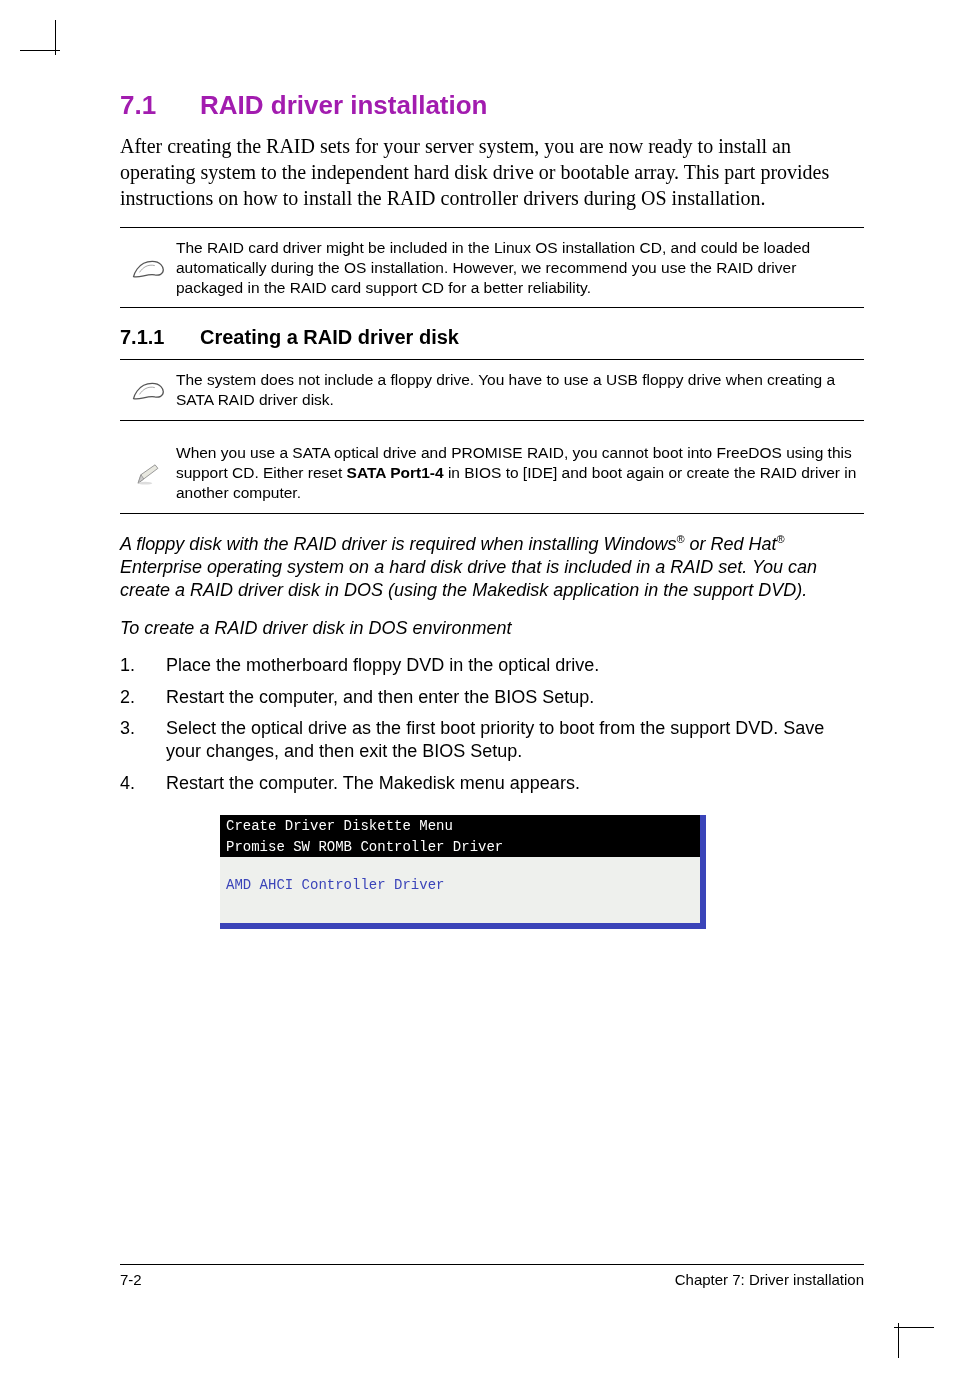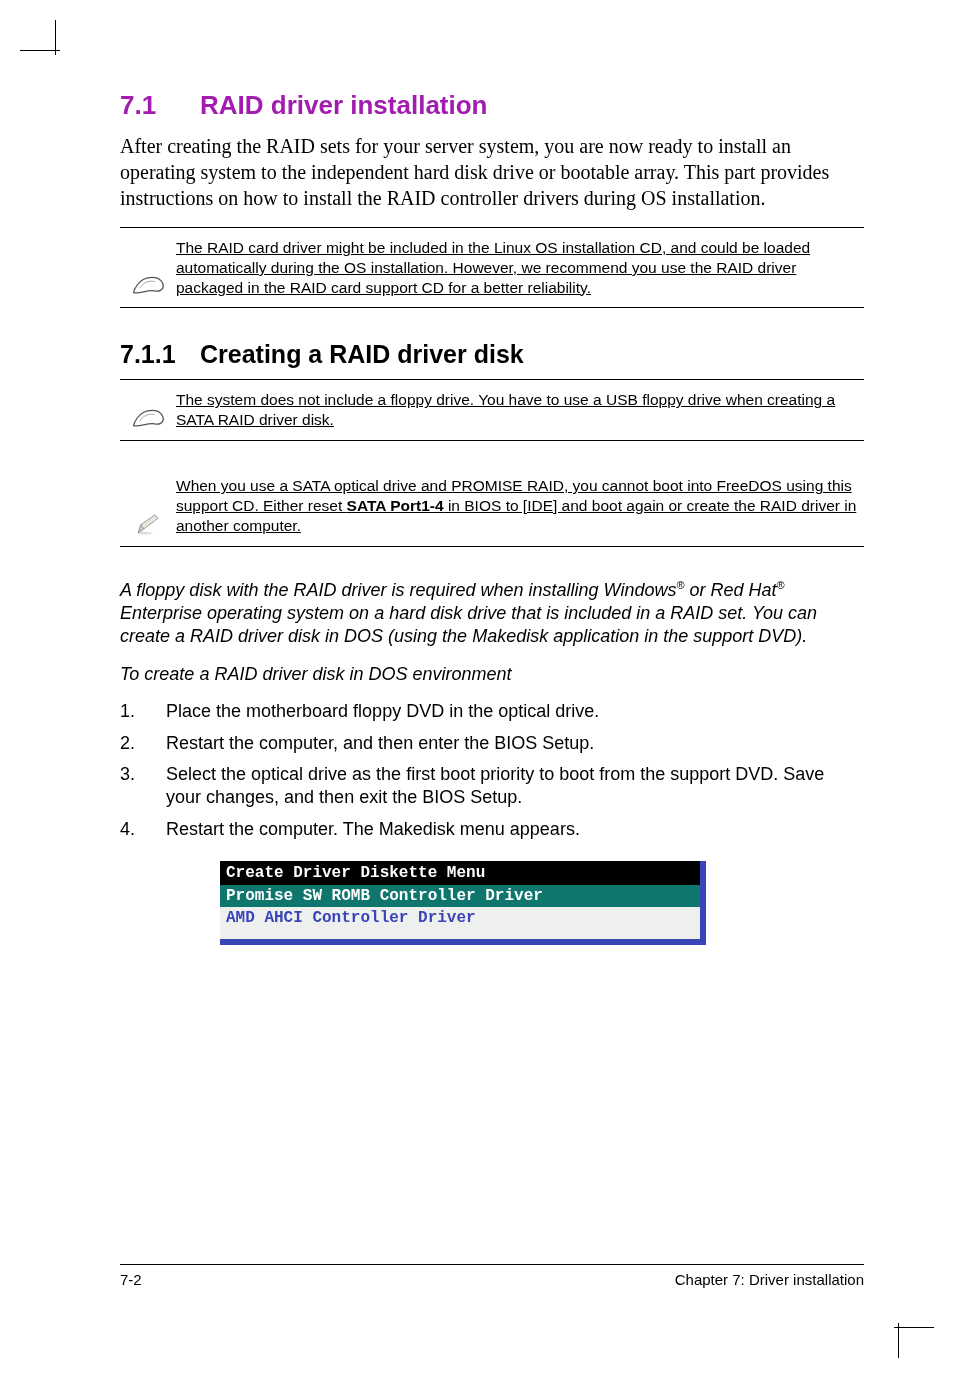--- a/index.html
+++ b/index.html
@@ -35,41 +35,40 @@
     font-size: 20px;
     line-height: 1.3;
     margin: 0 0 16px 0;
     font-family: Liberation Serif, serif;
   }
   .note-block {
     border-top: 1px solid #000;
     border-bottom: 1px solid #000;
     padding: 10px 0 10px 0;
     display: flex;
-    align-items: flex-end;
-    margin-bottom: 31px;
-    text-decoration: underline;
+    align-items: center;
+    margin-bottom: 18px;
   }
   .note-block.no-top-border { border-top: none; padding-top: 4px; }
   .note-icon {
     width: 56px;
     flex-shrink: 0;
     display: flex;
     justify-content: center;
     padding-top: 2px;
   }
   .note-icon svg { width: 34px; height: 24px; }
   .note-text {
     font-size: 15.5px;
     line-height: 1.28;
   }
   h2.subsection-title {
-    font-size: 25px;
+    font-size: 20px;
     font-weight: bold;
-    margin: 32px 0 10px 0;
+    margin: 18px 0 10px 0;
   }
   .subsection-title .sub-num { display: inline-block; width: 80px; }
   .body-text {
     font-size: 18px;
     line-height: 1.3;
     margin: 14px 0 14px 0;
     font-style: italic;
   }
   sup { font-size: 0.6em; vertical-align: super; }
   ol.steps {
@@ -87,36 +86,36 @@
     width: 46px;
     flex-shrink: 0;
   }
   .menu-box {
     margin-left: 100px;
     width: 480px;
     border-right: 6px solid #3a44b9;
     border-bottom: 6px solid #3a44b9;
     background: #eef0ed;
     font-family: 'Courier New', monospace;
-    font-weight: bold;
-    font-size: 16px;
+    font-weight: normal;
+    font-size: 14px;
   }
   .menu-box .menu-header {
     background: #000;
     color: #fff;
     padding: 3px 6px;
   }
   .menu-box .menu-selected {
-    background: #0f766e;
+    background: #000000;
     color: #fff;
     padding: 2px 6px;
   }
   .menu-box .menu-item {
     color: #3a44b9;
-    padding: 2px 6px;
+    padding: 20px 6px;
   }
   .menu-box .menu-spacer {
     height: 10px;
   }
   .footer {
     position: absolute;
     bottom: 0;
     left: 0;
     right: 0;
     border-top: 1px solid #000;

